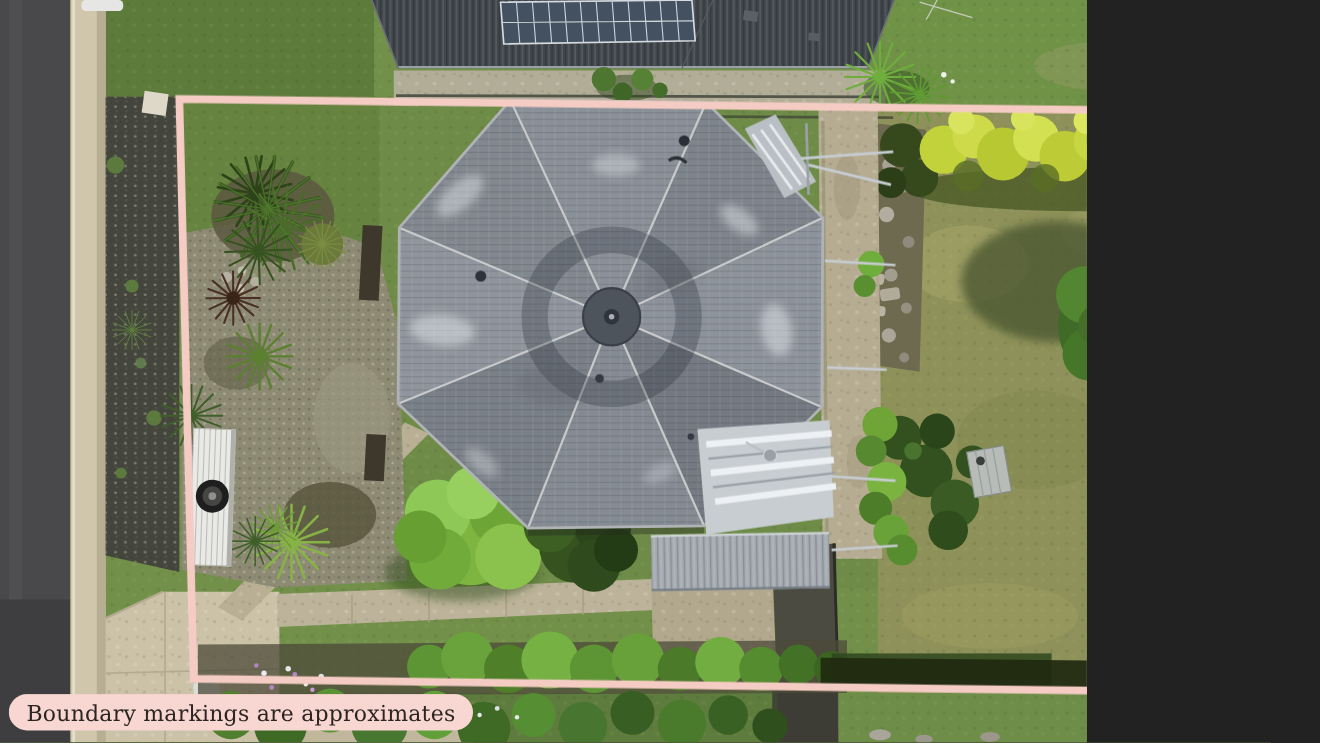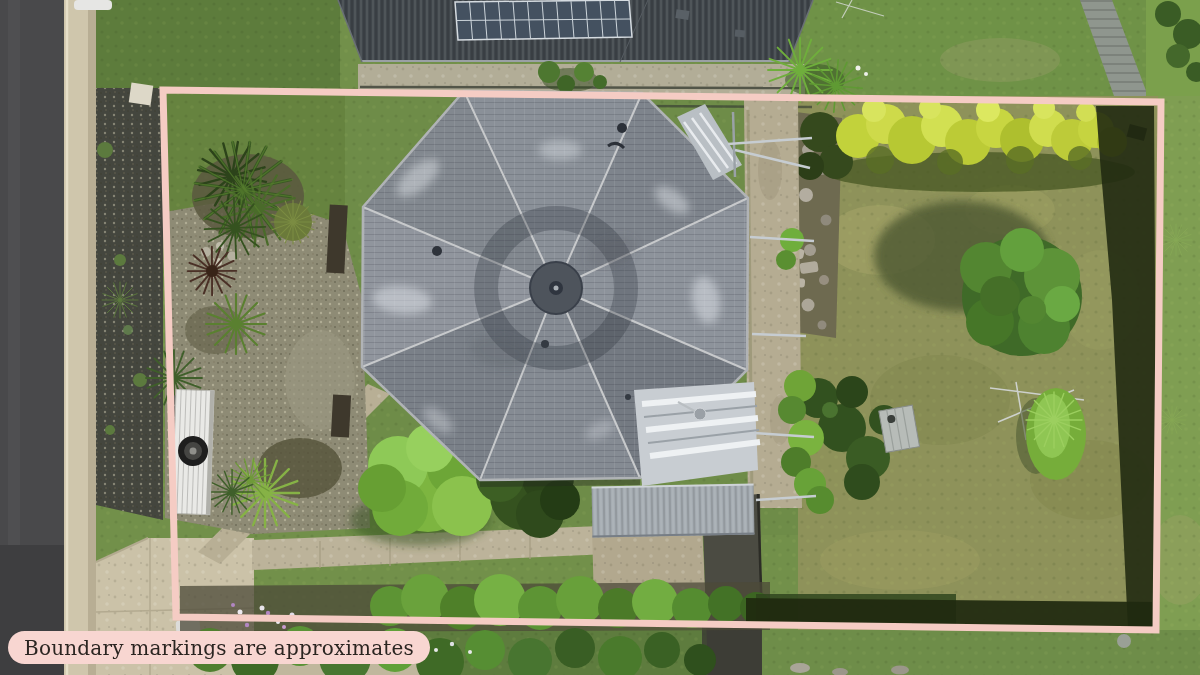--- a/index.html
+++ b/index.html
@@ -1,16 +1,16 @@
 <!DOCTYPE html>
 <html><head>
 <meta charset="utf-8">
 <style>
   html,body{margin:0;padding:0;background:#222;}
-  .stage{position:relative;width:1200px;height:675px;overflow:hidden;background:#72904a;
+  .stage{position:relative;width:988px;height:675px;overflow:hidden;background:#72904a;
          font-family:"Liberation Sans",sans-serif;}
   .stage svg{position:absolute;left:0;top:0;width:1200px;height:675px;display:block;}
   .label-pill{position:absolute;left:8px;top:631px;height:33px;display:flex;align-items:center;
       background:#f8d6d1;border-radius:17px;padding:0 16px;white-space:nowrap;
       font-family:"DejaVu Serif","Liberation Serif",serif;font-size:20px;color:#2b2521;
       letter-spacing:.2px;}
 </style>
 </head>
 <body>
 

